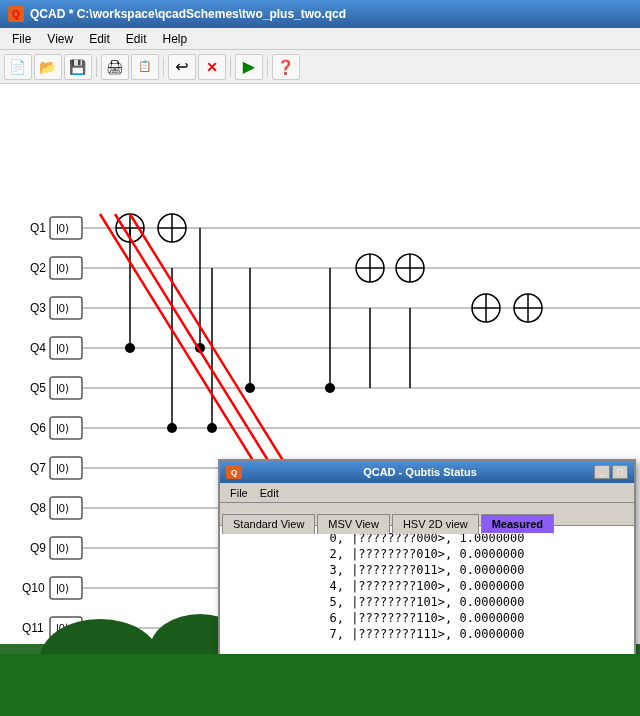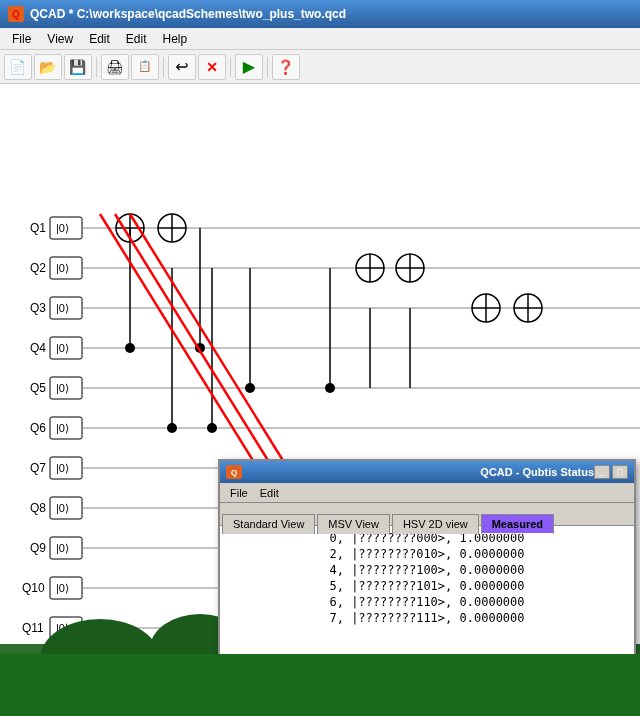--- a/index.html
+++ b/index.html
@@ -108,21 +108,21 @@
       color: white;
       height: 22px;
       display: flex;
       align-items: center;
       padding: 0 6px;
       font-size: 11px;
       font-weight: bold;
     }
     .status-title-bar .title-text {
       flex: 1;
-      text-align: right;
+      text-align: center;
     }
     .status-title-controls {
       display: flex;
       gap: 2px;
     }
     .win-btn {
       width: 16px;
       height: 14px;
       border: 1px solid #888;
       background: #d4d0c8;
@@ -364,20 +364,25 @@
         <span>0,</span>
         <span>|????????000&gt;</span>,
         <span>1.0000000</span>
       </div>
       <div class="status-row">
         <span>2,</span>
         <span>|????????010&gt;</span>,
         <span>0.0000000</span>
       </div>
       <div class="status-row">
+        <span>3,</span>
+        <span>|????????011&gt;</span>,
+        <span>0.0000000</span>
+      </div>
+      <div class="status-row">
         <span>4,</span>
         <span>|????????100&gt;</span>,
         <span>0.0000000</span>
       </div>
       <div class="status-row">
         <span>5,</span>
         <span>|????????101&gt;</span>,
         <span>0.0000000</span>
       </div>
       <div class="status-row">

